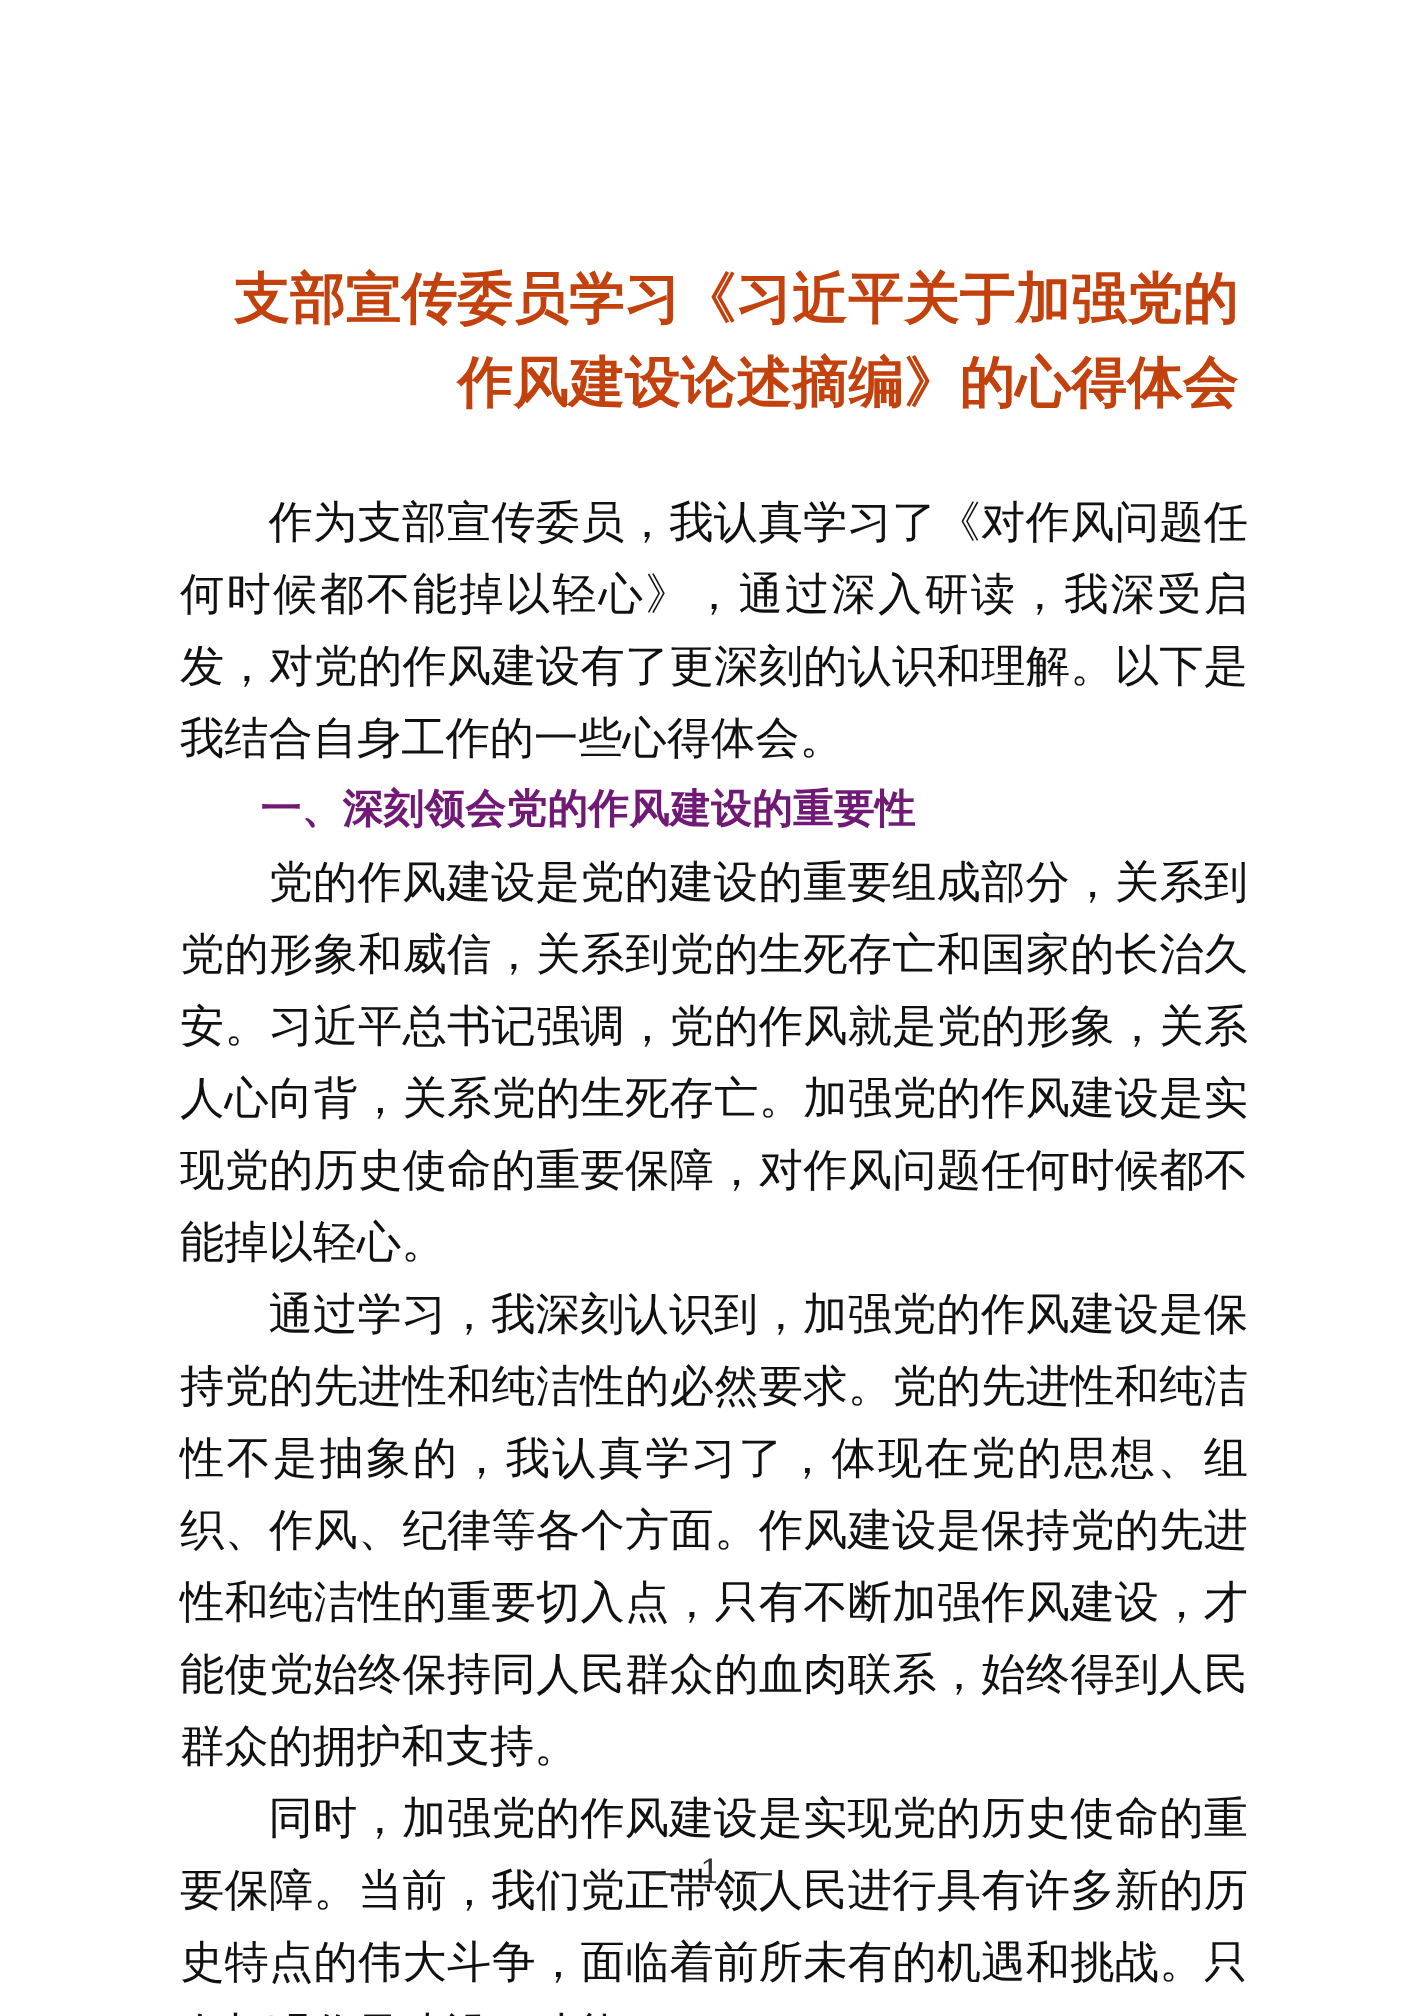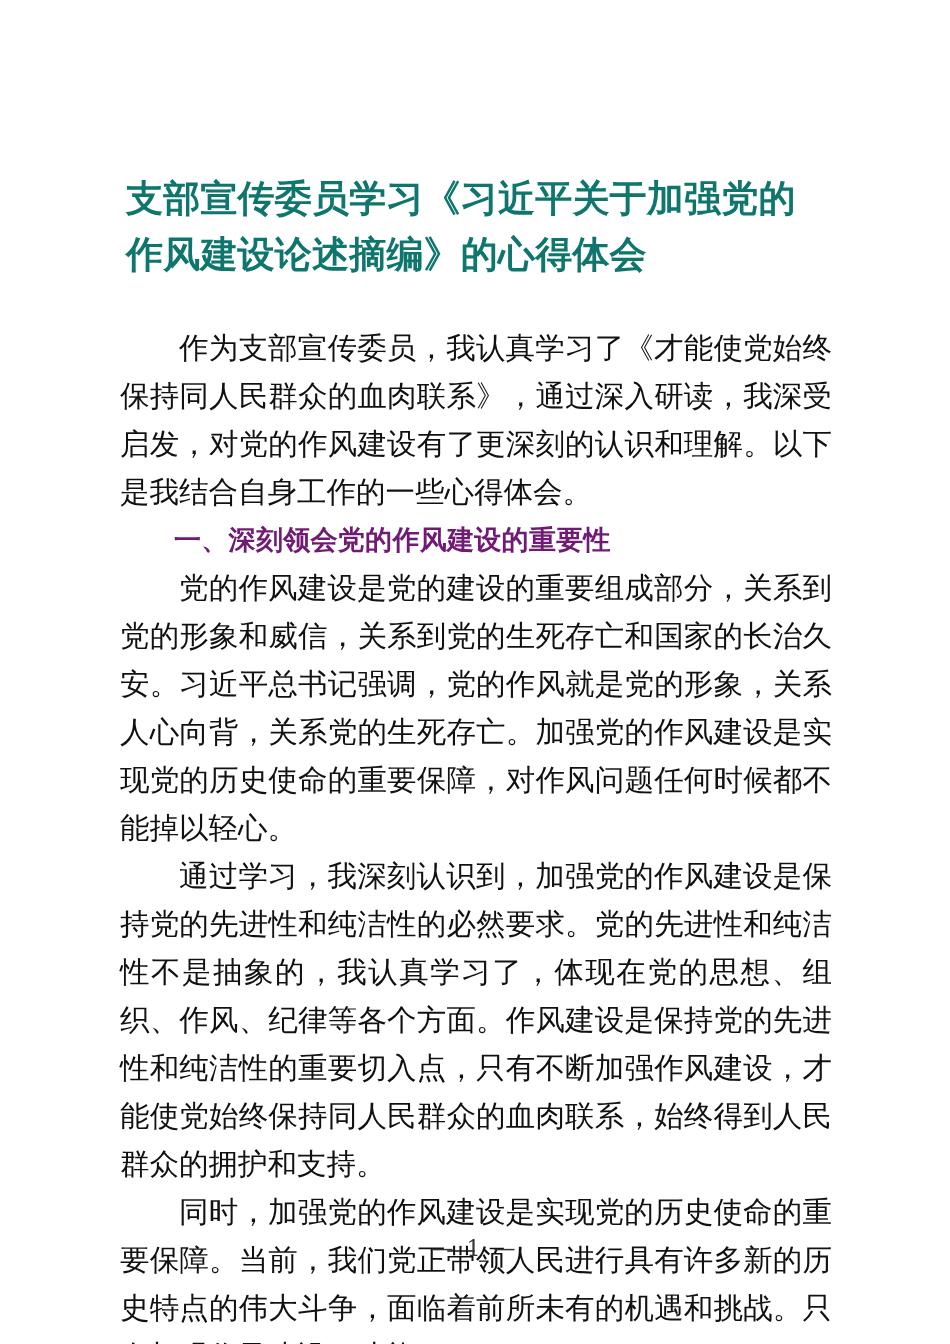--- a/index.html
+++ b/index.html
@@ -25,22 +25,22 @@
     top: 170px;
     width: 712px;
   }
 
   
   .doc-title {
     font-family: "DejaVu Serif", "Liberation Serif", serif;
     font-size: 37px;
     font-weight: 600;
     line-height: 56px;
-    text-align: left;
-    color: #0f766e;
+    text-align: right;
+    color: #c2410c;
     letter-spacing: 0.2px;
     margin: 0 0 42px 0;
     padding: 0 6px;
     white-space: normal;
   }
 
   
   .para {
     font-family: "DejaVu Sans", "Liberation Sans", sans-serif;
     font-size: 29.5px;
@@ -83,21 +83,21 @@
 </style>
 </head>
 <body>
 
 <div class="page">
 
   <div class="content">
 
     <h1 class="doc-title">支部宣传委员学习《习近平关于加强党的作风建设论述摘编》的心得体会</h1>
 
-    <p class="para">作为支部宣传委员，我认真学习了《才能使党始终保持同人民群众的血肉联系》，通过深入研读，我深受启发，对党的作风建设有了更深刻的认识和理解。以下是我结合自身工作的一些心得体会。</p>
+    <p class="para">作为支部宣传委员，我认真学习了《对作风问题任何时候都不能掉以轻心》，通过深入研读，我深受启发，对党的作风建设有了更深刻的认识和理解。以下是我结合自身工作的一些心得体会。</p>
 
     <h2 class="heading">一、深刻领会党的作风建设的重要性</h2>
 
     <p class="para">党的作风建设是党的建设的重要组成部分，关系到党的形象和威信，关系到党的生死存亡和国家的长治久安。习近平总书记强调，党的作风就是党的形象，关系人心向背，关系党的生死存亡。加强党的作风建设是实现党的历史使命的重要保障，对作风问题任何时候都不能掉以轻心。</p>
 
     <p class="para">通过学习，我深刻认识到，加强党的作风建设是保持党的先进性和纯洁性的必然要求。党的先进性和纯洁性不是抽象的，我认真学习了，体现在党的思想、组织、作风、纪律等各个方面。作风建设是保持党的先进性和纯洁性的重要切入点，只有不断加强作风建设，才能使党始终保持同人民群众的血肉联系，始终得到人民群众的拥护和支持。</p>
 
     <p class="para">同时，加强党的作风建设是实现党的历史使命的重要保障。当前，我们党正带领人民进行具有许多新的历史特点的伟大斗争，面临着前所未有的机遇和挑战。只有加强作风建设，才能</p>
 
   </div>

